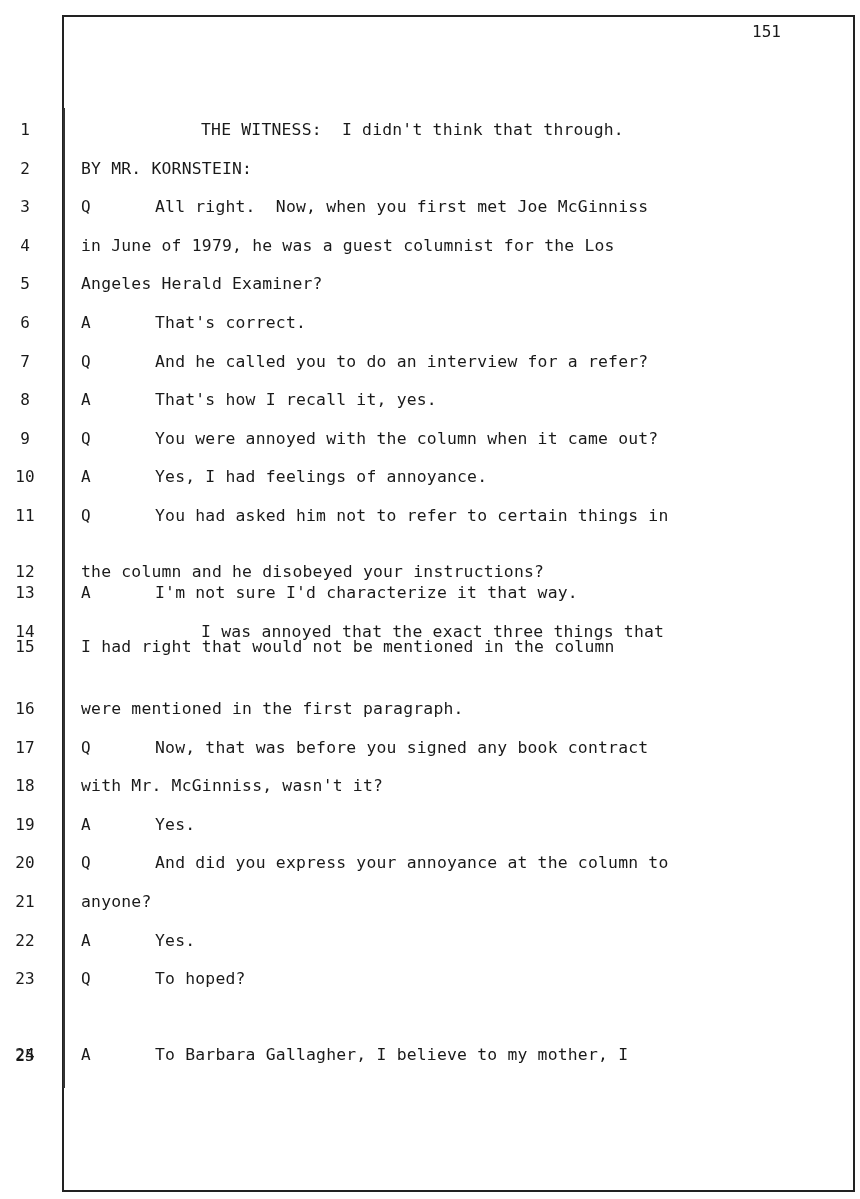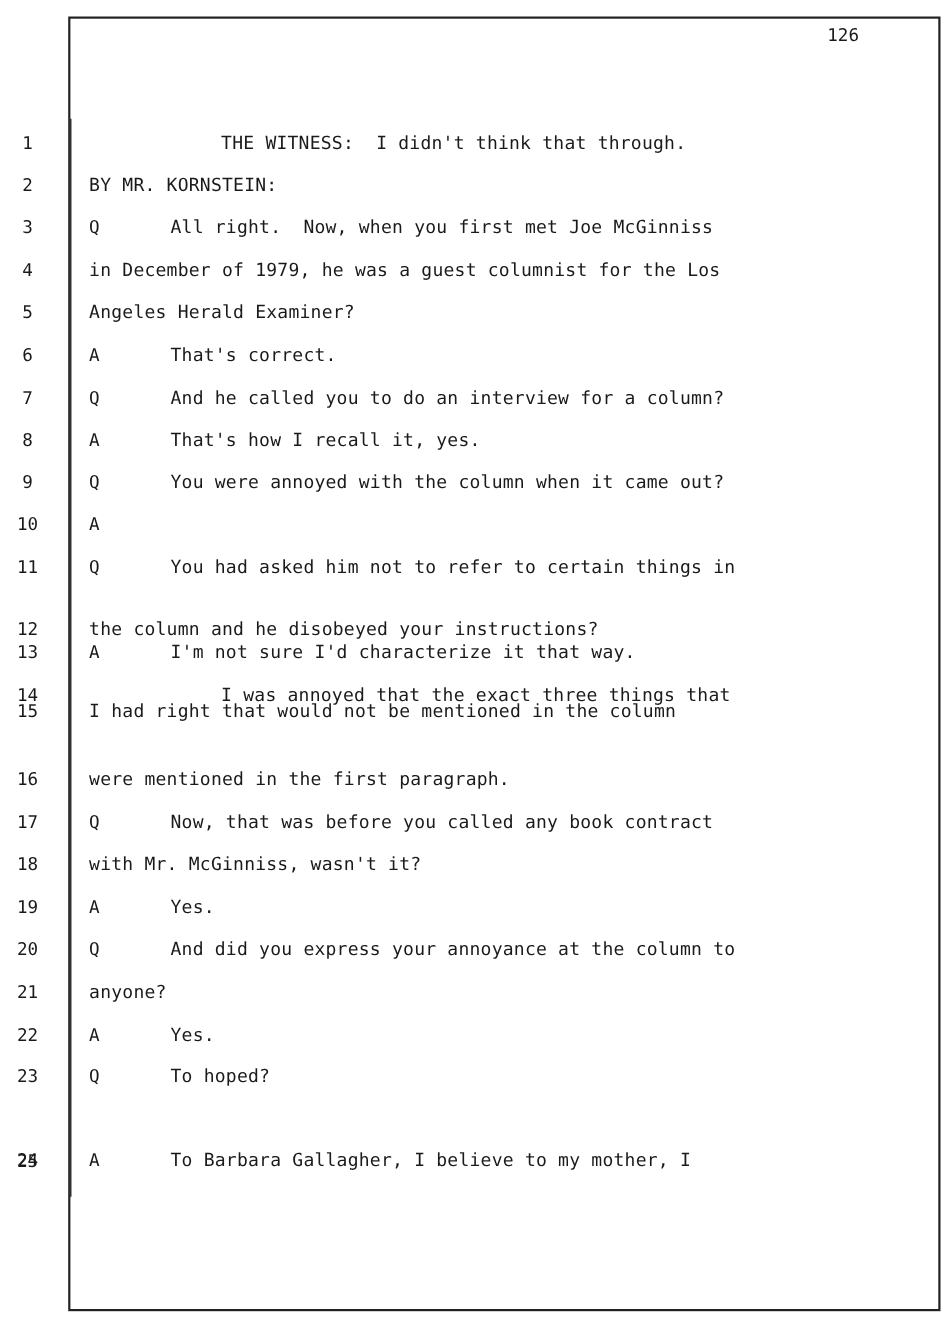--- a/index.html
+++ b/index.html
@@ -14,67 +14,68 @@
   .txt { position: absolute; left: 81px; font-size: 16.4px; white-space: pre; letter-spacing: 0.2px; }
   .speaker { position: absolute; left: 81px; font-size: 16px; }
   .body-indent { left: 155px; }
   .center-indent { left: 201px; }
 </style>
 </head>
 <body>
 
 <div class="frame"></div>
 <div class="vline"></div>
-<div class="pageno">126</div>
+<div class="pageno">151</div>
 
 <div id="lines">
     <div class="line" style="top: 120px;">
       <span class="ln">1</span>
       <span class="txt center-indent">THE WITNESS:  I didn't think that through.</span>
     </div>
     <div class="line" style="top: 158.6px;">
       <span class="ln">2</span>
       <span class="txt">BY MR. KORNSTEIN:</span>
     </div>
     <div class="line" style="top: 197.2px;">
       <span class="ln">3</span>
       <span class="speaker">Q</span>
       <span class="txt body-indent">All right.  Now, when you first met Joe McGinniss</span>
     </div>
     <div class="line" style="top: 235.8px;">
       <span class="ln">4</span>
-      <span class="txt">in December of 1979, he was a guest columnist for the Los</span>
+      <span class="txt">in June of 1979, he was a guest columnist for the Los</span>
     </div>
     <div class="line" style="top: 274.4px;">
       <span class="ln">5</span>
       <span class="txt">Angeles Herald Examiner?</span>
     </div>
     <div class="line" style="top: 313px;">
       <span class="ln">6</span>
       <span class="speaker">A</span>
       <span class="txt body-indent">That's correct.</span>
     </div>
     <div class="line" style="top: 351.6px;">
       <span class="ln">7</span>
       <span class="speaker">Q</span>
-      <span class="txt body-indent">And he called you to do an interview for a column?</span>
+      <span class="txt body-indent">And he called you to do an interview for a refer?</span>
     </div>
     <div class="line" style="top: 390.2px;">
       <span class="ln">8</span>
       <span class="speaker">A</span>
       <span class="txt body-indent">That's how I recall it, yes.</span>
     </div>
     <div class="line" style="top: 428.8px;">
       <span class="ln">9</span>
       <span class="speaker">Q</span>
       <span class="txt body-indent">You were annoyed with the column when it came out?</span>
     </div>
     <div class="line" style="top: 467.4px;">
       <span class="ln">10</span>
       <span class="speaker">A</span>
+      <span class="txt body-indent">Yes, I had feelings of annoyance.</span>
     </div>
     <div class="line" style="top: 506px; padding-left: 43px;">
       <span class="ln">11</span>
       <span class="speaker">Q</span>
       <span class="txt body-indent">You had asked him not to refer to certain things in</span>
     </div>
     <div class="line" style="top: 562px;">
       <span class="ln">12</span>
       <span class="txt">the column and he disobeyed your instructions?</span>
     </div>
@@ -91,21 +92,21 @@
       <span class="ln">15</span>
       <span class="txt">I had right that would not be mentioned in the column</span>
     </div>
     <div class="line" style="top: 699px;">
       <span class="ln">16</span>
       <span class="txt">were mentioned in the first paragraph.</span>
     </div>
     <div class="line" style="top: 737.6px;">
       <span class="ln">17</span>
       <span class="speaker">Q</span>
-      <span class="txt body-indent">Now, that was before you called any book contract</span>
+      <span class="txt body-indent">Now, that was before you signed any book contract</span>
     </div>
     <div class="line" style="top: 776.2px;">
       <span class="ln">18</span>
       <span class="txt">with Mr. McGinniss, wasn't it?</span>
     </div>
     <div class="line" style="top: 814.8px;">
       <span class="ln">19</span>
       <span class="speaker">A</span>
       <span class="txt body-indent">Yes.</span>
     </div>

